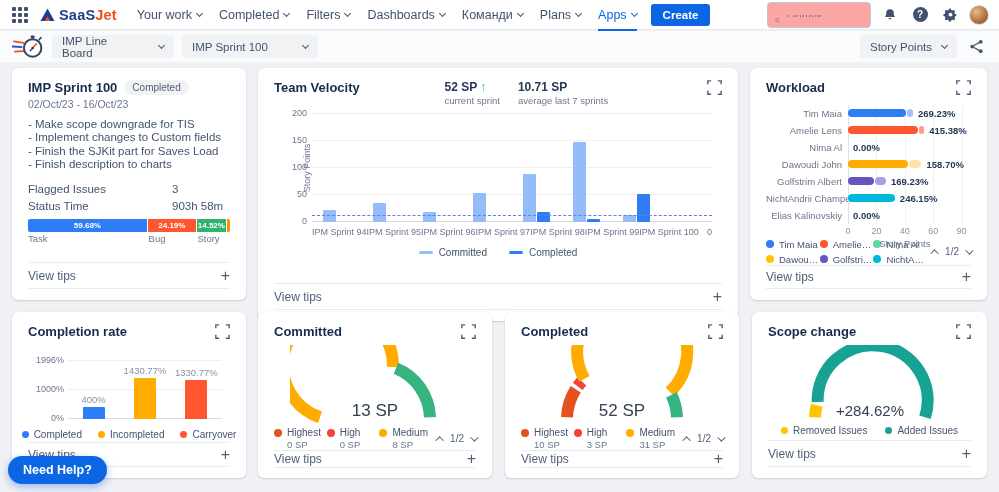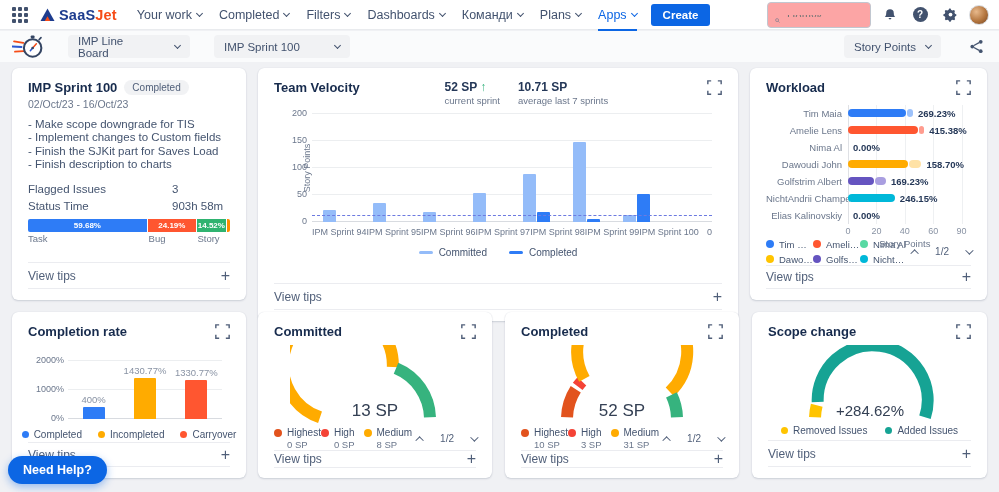--- a/index.html
+++ b/index.html
@@ -20,21 +20,21 @@
   .chev{width:5px;height:5px;border-right:1.5px solid currentColor;border-bottom:1.5px solid currentColor;transform:rotate(45deg);margin-top:-3px;flex:none}
   .create-btn{background:#0c66e4;color:#fff;font-weight:700;font-size:11.5px;padding:5px 12px;border-radius:3px;border:none;margin-left:6px;cursor:pointer;font-family:inherit}
   .spacer{flex:1}
   .search{display:flex;gap:5px;border:1px solid #c1c7d0;border-radius:4px;height:21px;padding:12px 7px;width:104px;background:#fca5a5}
   .search input{border:none;outline:none;width:78px;font-size:11.5px;color:#42526e;font-family:inherit;background:transparent}
   .icon-btn{width:22px;height:22px;display:flex;align-items:center;justify-content:center;cursor:pointer;color:#42526e}
   .help-circle{width:15px;height:15px;border-radius:50%;background:#42526e;color:#fff;font-size:10px;font-weight:700;display:flex;align-items:center;justify-content:center}
   .avatar{width:20px;height:20px;border-radius:50%;background:radial-gradient(circle at 35% 32%,#e8b98c,#b4763f 55%,#7a4a26 95%);border:1px solid #d8dbe0;cursor:pointer}
 
   
-  .toolbar{position:absolute;top:31px;left:0;right:0;height:31px;background:#fafbfc;display:flex;align-items:center;padding:0 12px;gap:24px;z-index:5}
+  .toolbar{position:absolute;top:31px;left:0;right:0;height:31px;background:#fafbfc;display:flex;align-items:center;padding:0 12px;gap:8px;z-index:5}
   .pill{background:#f1f2f4;border-radius:4px;height:23px;display:flex;align-items:center;padding:0 10px;font-size:11.5px;color:#42526e;cursor:pointer;gap:18px}
   .pill .chev{margin-left:auto}
   .pill.small{gap:10px}
 
   
   .card{position:absolute;background:#fff;border-radius:6px;box-shadow:0 1px 2px rgba(23,43,77,.16),0 0 1px rgba(23,43,77,.14);display:flex;flex-direction:column;padding:12px 16px 0}
   .title-row{display:flex;align-items:flex-start;margin-bottom:2px}
   .card-title{font-size:13px;font-weight:700;color:#172b4d}
   .expand{margin-left:auto;cursor:pointer;flex:none}
   .footer{margin-top:auto;border-top:1px solid #ebecf0;border-bottom:1px solid #ebecf0;display:flex;align-items:center;height:27px;font-size:12px;color:#505f79;margin-bottom:11px;cursor:pointer}
@@ -91,21 +91,21 @@
   .w-grid.zero{background:#dfe1e5}
   .w-bar{position:absolute;height:8px;border-radius:4px}
   .w-label{position:absolute;font-size:9.5px;font-weight:700;color:#253858;white-space:nowrap}
   .w-tick{position:absolute;top:121px;font-size:9px;color:#8993a4;transform:translateX(-50%)}
   .w-xlabel{position:absolute;top:133px;font-size:9.5px;color:#6b778c;transform:translateX(-50%)}
   .legend-block{display:flex;align-items:center;margin-top:4px}
   .legend-grid{flex:1;display:grid;grid-template-columns:repeat(3,1fr);row-gap:4px}
   .lg-item{display:flex;align-items:center;gap:5px;font-size:9.5px;color:#44546f;min-width:0}
   .lg-item .nm{overflow:hidden;text-overflow:ellipsis;white-space:nowrap;max-width:62px}
   .dot{width:8px;height:8px;border-radius:50%;flex:none}
-  .pager{display:flex;align-items:center;gap:16px;color:#505f79;font-size:10px;margin-left:6px}
+  .pager{display:flex;align-items:center;gap:6px;color:#505f79;font-size:10px;margin-left:6px}
   .pchev{width:6px;height:6px;border-left:1.6px solid #505f79;border-top:1.6px solid #505f79;cursor:pointer}
   .pchev.up{transform:rotate(45deg) translateY(2px)}
   .pchev.down{transform:rotate(225deg) translateY(2px)}
 
   
   #completion-chart{position:relative;height:104px;margin-top:2px}
   .c-plot{position:absolute;left:40px;right:8px;top:14px;height:58px}
   .c-grid{position:absolute;left:0;right:0;height:1px;background:#eceef0}
   .c-grid.zero{background:#d8dbe0}
   .c-ytick{position:absolute;width:34px;text-align:right;font-size:9px;color:#6b778c;left:-38px;margin-bottom:-4px}
@@ -453,21 +453,21 @@
         </svg>
     </span>
   </div>
   <div id="completion-chart">
       <div class="c-plot">
         <div class="c-grid zero" style="bottom: 0%;"></div>
         <div class="c-ytick" style="bottom: 0%;">0%</div>
         <div class="c-grid" style="bottom: 50%;"></div>
         <div class="c-ytick" style="bottom: 50%;">1000%</div>
         <div class="c-grid" style="bottom: 100%;"></div>
-        <div class="c-ytick" style="bottom: 100%;">2000%</div>
+        <div class="c-ytick" style="bottom: 100%;">1996%</div>
         <div class="cbar" style="left: calc(16.6667% - 11px); height: 20%; background: rgb(46, 124, 246);"></div>
         <div class="cval" style="left: calc(16.6667% - 35px); bottom: calc(20% + 2px);">400%</div>
         <div class="cbar" style="left: calc(50% - 11px); height: 71.5385%; background: rgb(255, 171, 0);"></div>
         <div class="cval" style="left: calc(50% - 35px); bottom: calc(71.5385% + 2px);">1430.77%</div>
         <div class="cbar" style="left: calc(83.3333% - 11px); height: 66.5385%; background: rgb(255, 86, 48);"></div>
         <div class="cval" style="left: calc(83.3333% - 35px); bottom: calc(66.5385% + 2px); margin-top: 44px;">1330.77%</div>
       </div>
       <div class="c-legend">
         <div class="it">
           <span class="dot" style="background: rgb(46, 124, 246); width: 7px; height: 7px;"></span>

